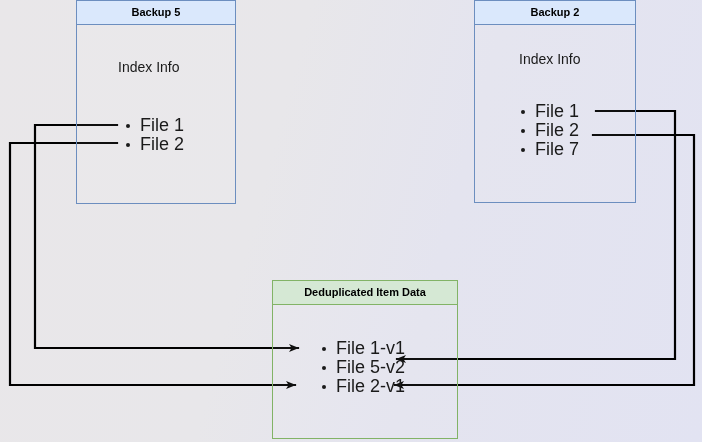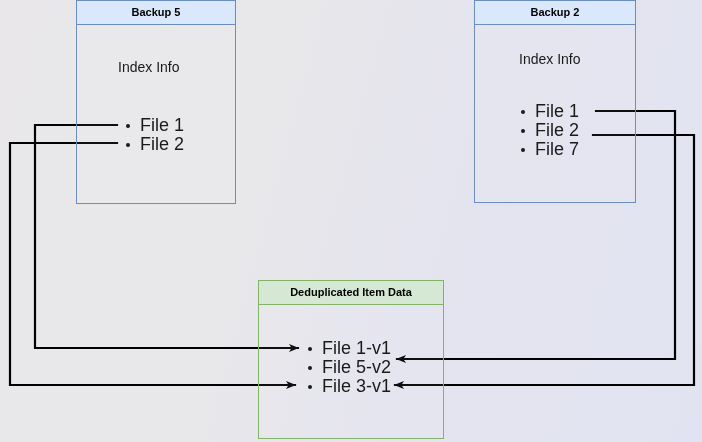--- a/index.html
+++ b/index.html
@@ -126,22 +126,22 @@
   <div class="box box-blue" style="left:474px; top:0px; width:162px; height:203px;">
     <div class="box-header hdr-blue">Backup 2</div>
     <div class="index-label" style="left:24px; top:50px;">Index Info</div>
     <ul class="file-list" style="left:43px; top:101px;">
       <li>File 1</li>
       <li>File 2</li>
       <li>File 7</li>
     </ul>
   </div>
 
-  <div class="box box-green" style="left:258px; top:280px; width:186px; height:159px;text-decoration:underline;">
+  <div class="box box-green" style="left:272px; top:280px; width:186px; height:159px;text-decoration:underline;">
     <div class="box-header hdr-green">Deduplicated Item Data</div>
     <ul class="file-list" style="left:46px; top:58px;">
       <li>File 1-v1</li>
       <li>File 5-v2</li>
-      <li>File 3-v1</li>
+      <li>File 2-v1</li>
     </ul>
   </div>
 
 </div>
 
 </body></html>

